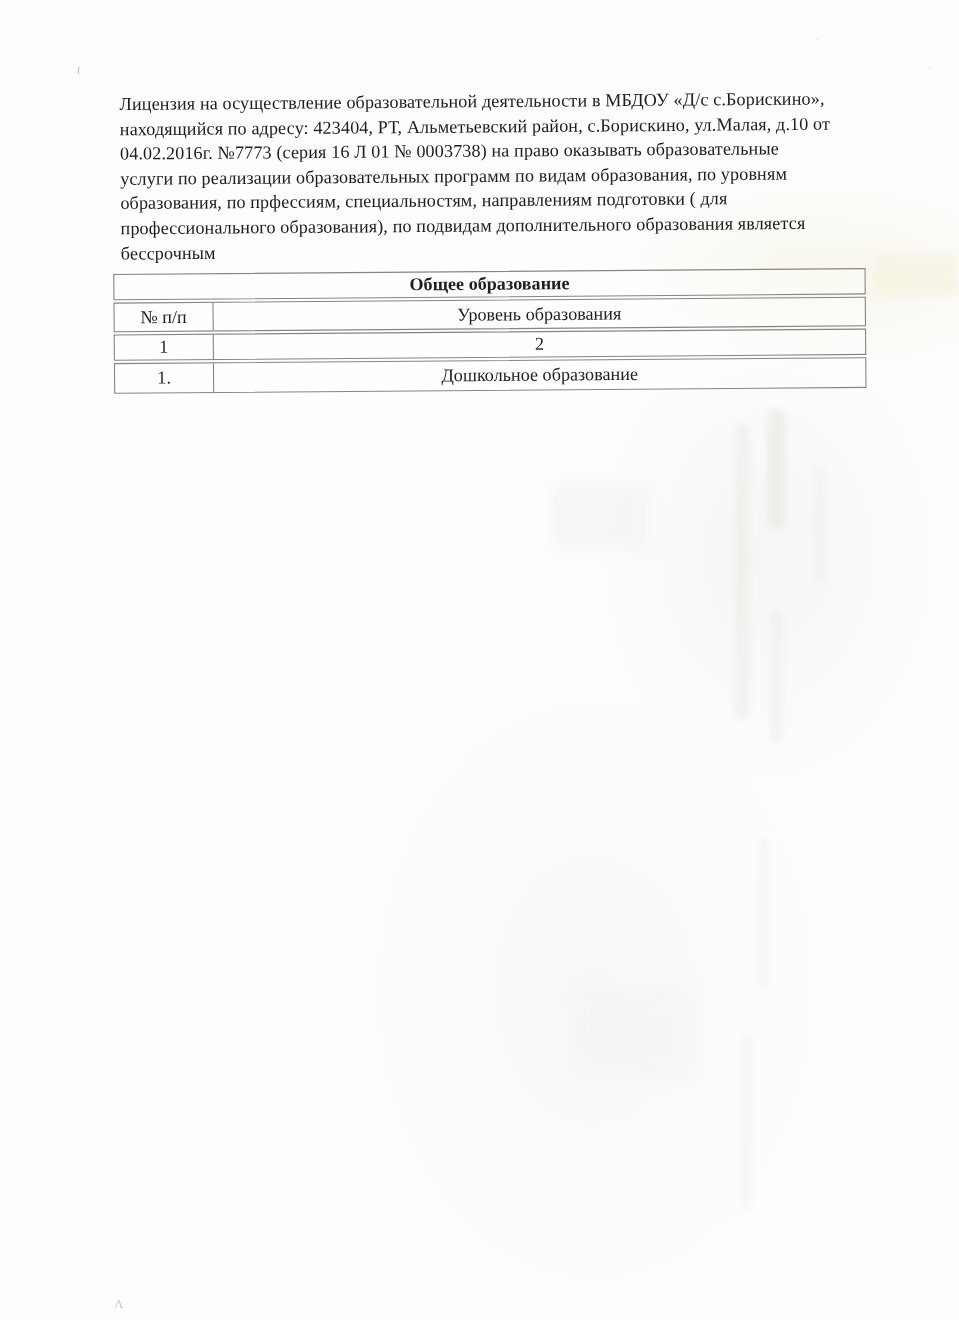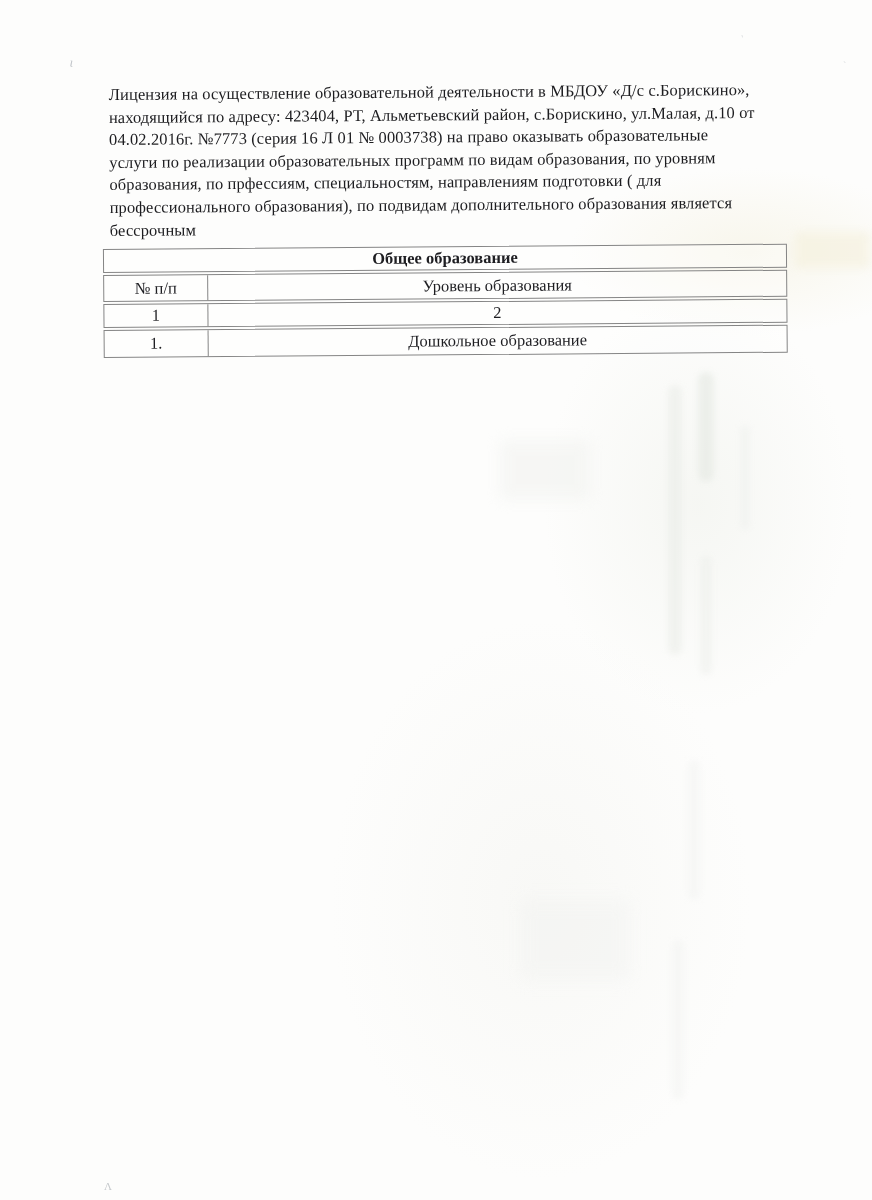--- a/index.html
+++ b/index.html
@@ -44,21 +44,21 @@
     margin-top: 2px;
     background: rgba(255,255,255,0.35);
   }
   .t-row:first-child { margin-top: 0; }
   .cell {
     box-sizing: border-box;
     display: flex; align-items: center; justify-content: center;
     text-align: center;
     padding: 1px 4px;
   }
-  .c1 { width: 104px; border-right: 1.4px solid #858585; text-align: right; }
+  .c1 { width: 90px; border-right: 1.4px solid #858585; text-align: right; }
   .c2 { flex: 1; }
   .full { width: 100%; }
   .title-row { min-height: 21px; }
   .title-row .cell { font-weight: bold; }
   .hdr-row  { min-height: 27px; }
   .num-row  { min-height: 24px; }
   .data-row { min-height: 28px; }
   
   .artifact { position: absolute; pointer-events: none; }
   .smudge { filter: blur(3px); border-radius: 8px; }

